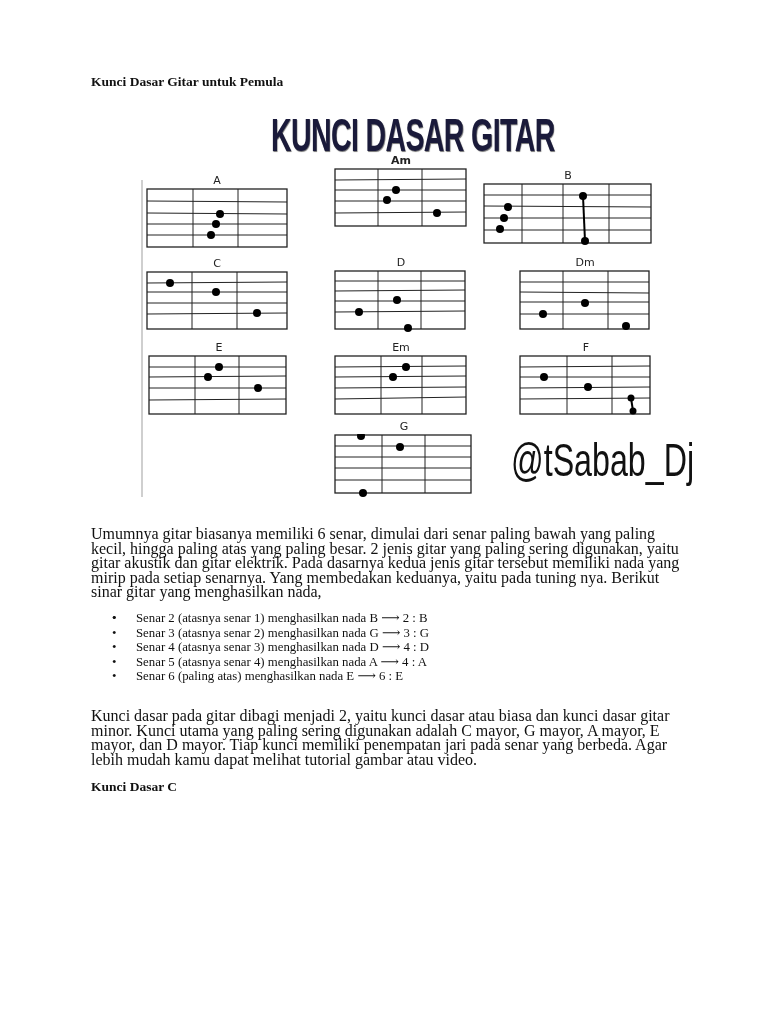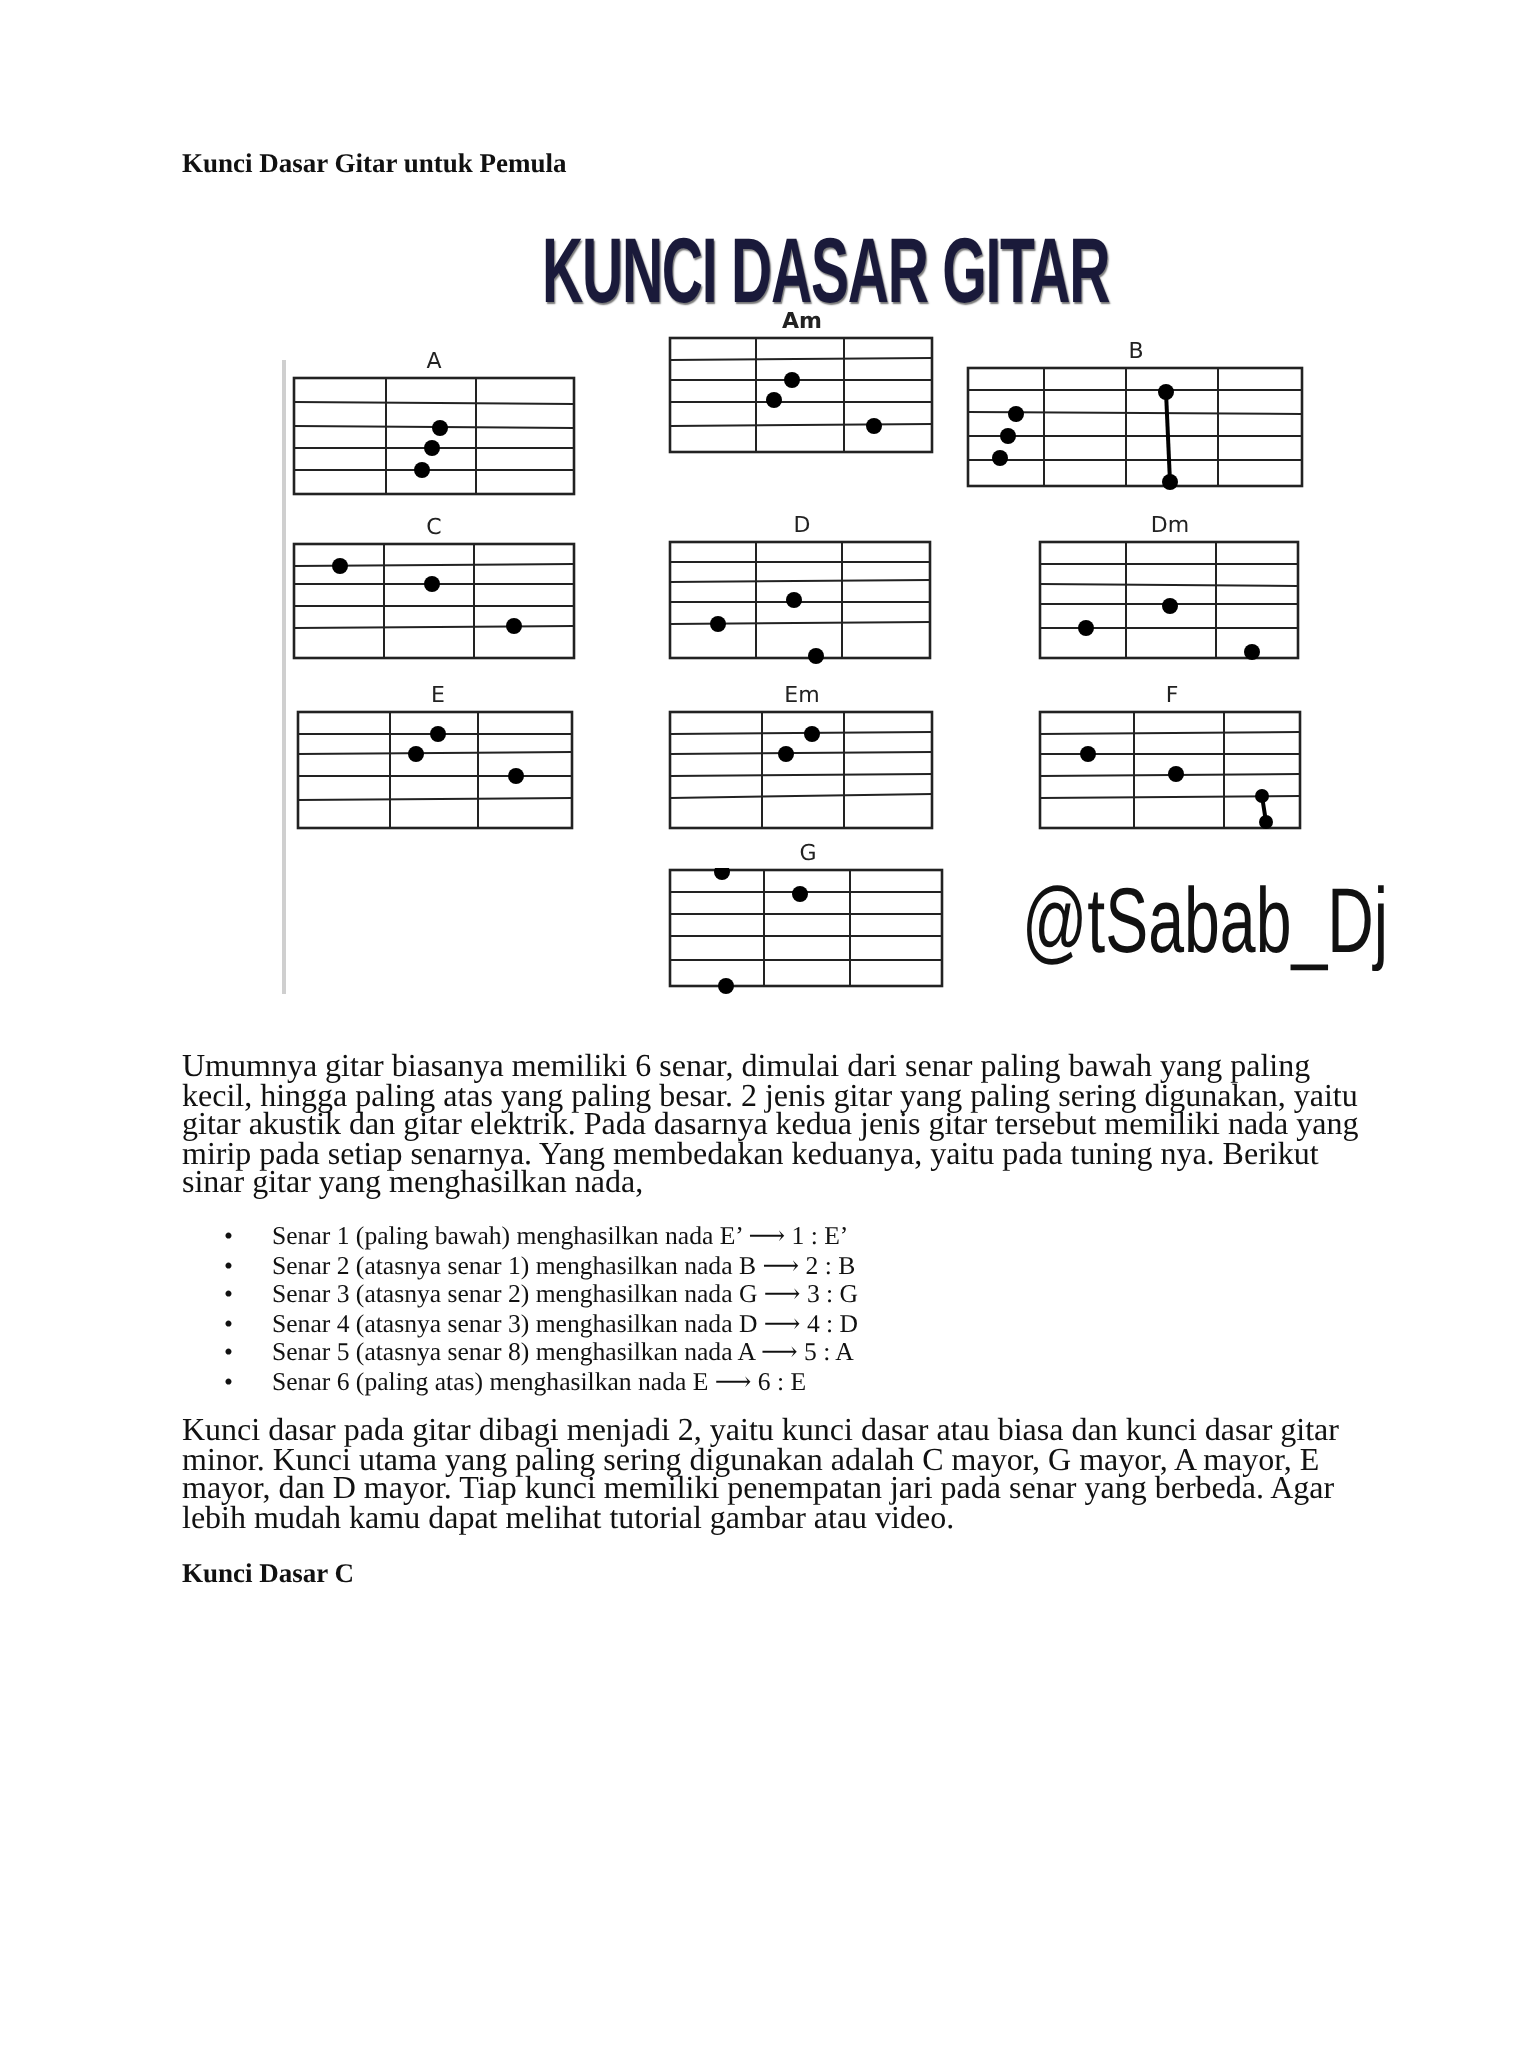--- a/index.html
+++ b/index.html
@@ -205,24 +205,24 @@
           <circle cx="29" cy="59" r="4" fill="#000"></circle>
       </svg>
     </div>
 
     <div class="sig">@tSabab_Dj</div>
   </div>
 
   <div class="para" id="p1">Umumnya gitar biasanya memiliki 6 senar, dimulai dari senar paling bawah yang paling kecil, hingga paling atas yang paling besar. 2 jenis gitar yang paling sering digunakan, yaitu gitar akustik dan gitar elektrik. Pada dasarnya kedua jenis gitar tersebut memiliki nada yang mirip pada setiap senarnya. Yang membedakan keduanya, yaitu pada tuning nya. Berikut sinar gitar yang menghasilkan nada,</div>
 
   <ul class="strings">
-    <li><span class="bullet">•</span><span>Senar 1 (paling bawah) menghasilkan nada E’ ⟶ 1 : E’</span></li>
+    <li><span class="bullet">•</span></li>
     <li><span class="bullet">•</span><span>Senar 2 (atasnya senar 1) menghasilkan nada B ⟶ 2 : B</span></li>
     <li><span class="bullet">•</span><span>Senar 3 (atasnya senar 2) menghasilkan nada G ⟶ 3 : G</span></li>
     <li><span class="bullet">•</span><span>Senar 4 (atasnya senar 3) menghasilkan nada D ⟶ 4 : D</span></li>
-    <li><span class="bullet">•</span><span>Senar 5 (atasnya senar 8) menghasilkan nada A ⟶ 5 : A</span></li>
+    <li><span class="bullet">•</span><span>Senar 5 (atasnya senar 4) menghasilkan nada A ⟶ 4 : A</span></li>
     <li><span class="bullet">•</span><span>Senar 6 (paling atas) menghasilkan nada E ⟶ 6 : E</span></li>
   </ul>
 
   <div class="para" id="p2">Kunci dasar pada gitar dibagi menjadi 2, yaitu kunci dasar atau biasa dan kunci dasar gitar minor. Kunci utama yang paling sering digunakan adalah C mayor, G mayor, A mayor, E mayor, dan D mayor. Tiap kunci memiliki penempatan jari pada senar yang berbeda. Agar lebih mudah kamu dapat melihat tutorial gambar atau video.</div>
 
   <div class="heading" id="sub-c">Kunci Dasar C</div>
 </div>
 
 </body></html>

